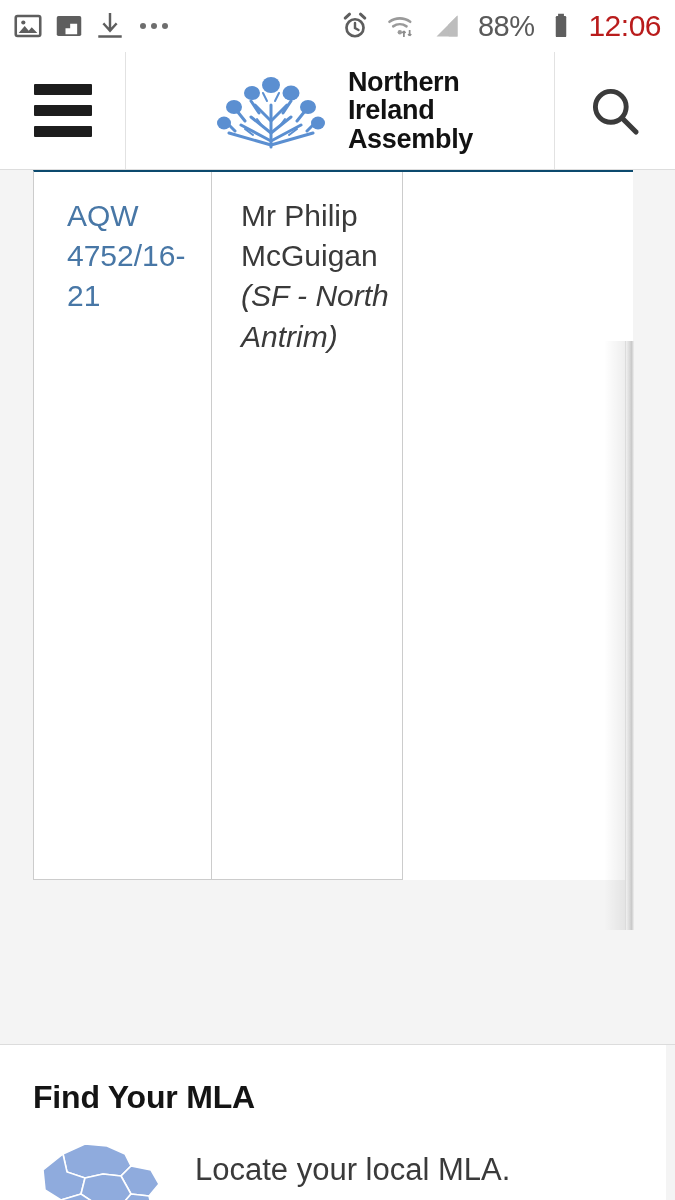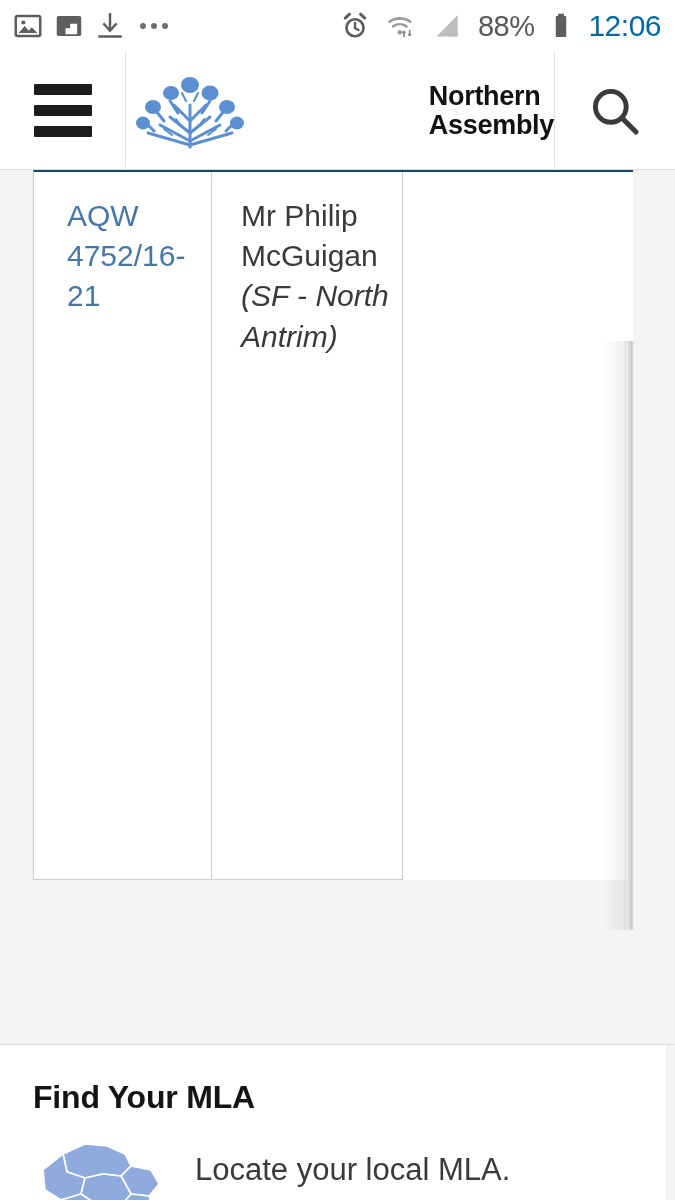--- a/index.html
+++ b/index.html
@@ -20,40 +20,40 @@
     padding: 0 14px;
   }
   .sb-left { display: flex; align-items: center; gap: 13px; }
   .sb-right { margin-left: auto; display: flex; align-items: center; gap: 17px; }
   .sb-ico { display: block; }
   .sb-text {
     font-size: 29px; color: #5a5a5a;
     font-family: "Liberation Sans", sans-serif;
     letter-spacing: -0.5px; line-height: 1;
   }
-  .sb-time { font-size: 30px; color: #0369a1; letter-spacing: -0.5px; line-height: 1; text-align: center; }
+  .sb-time { font-size: 30px; color: #b91c1c; letter-spacing: -0.5px; line-height: 1; text-align: center; }
   .dots { display: flex; gap: 5px; align-items: center; margin-left: 3px; }
   .dots i { width: 6px; height: 6px; border-radius: 50%; background: #6e6e6e; display: block; }
 
   
   .siteheader {
     position: absolute; top: 52px; left: 0;
     width: 675px; height: 118px;
     background: #ffffff;
     border-bottom: 1px solid #dddddd;
     display: flex; align-items: stretch;
   }
   .hdr-burger {
     width: 126px; display: flex; align-items: center; justify-content: center;
     border-right: 1px solid #e2e2e2; cursor: pointer;
   }
   .burger-bars { width: 58px; display: flex; flex-direction: column; gap: 10px; }
   .burger-bars span { display: block; height: 11px; background: #1d1d1d; border-radius: 1px; }
   .hdr-logo {
-    flex: 1; display: flex; align-items: center; justify-content: space-between; gap: 13px;
+    flex: 1; display: flex; align-items: center; justify-content: center; gap: 13px;
     border-right: 1px solid #e2e2e2;
   }
   .logo-mark { width: 128px; height: 80px; flex: none; }
   .logo-words {
     font-family: "Liberation Sans", sans-serif;
     font-weight: bold; font-size: 27px; line-height: 1.06;
     color: #121212; letter-spacing: -0.3px;
   }
   .hdr-search { width: 120px; display: flex; align-items: center; justify-content: center; cursor: pointer; }
 
@@ -210,20 +210,21 @@
           <path d="M28 60 20 52M100 60 108 52"></path>
         </g>
         <g stroke="#5b8fd1" fill="none" stroke-width="2" stroke-linecap="round">
           <path d="M56 56 50 48M72 56 78 48"></path>
           <path d="M46 64 38 58M82 64 90 58"></path>
           <path d="M60 30 56 22M68 30 72 22"></path>
         </g>
       </svg>
       <div class="logo-words">
         <div>Northern</div>
+        <div>Ireland</div>
         <div>Assembly</div>
       </div>
     </div>
     <div class="hdr-search">
       <svg width="56" height="56" viewBox="0 0 24 24">
         <circle cx="10.2" cy="10.2" r="6.6" fill="none" stroke="#3b3b3b" stroke-width="2.1"></circle>
         <path d="M15.2 15.2 21 21" stroke="#3b3b3b" stroke-width="2.2" stroke-linecap="round"></path>
       </svg>
     </div>
   </div>

